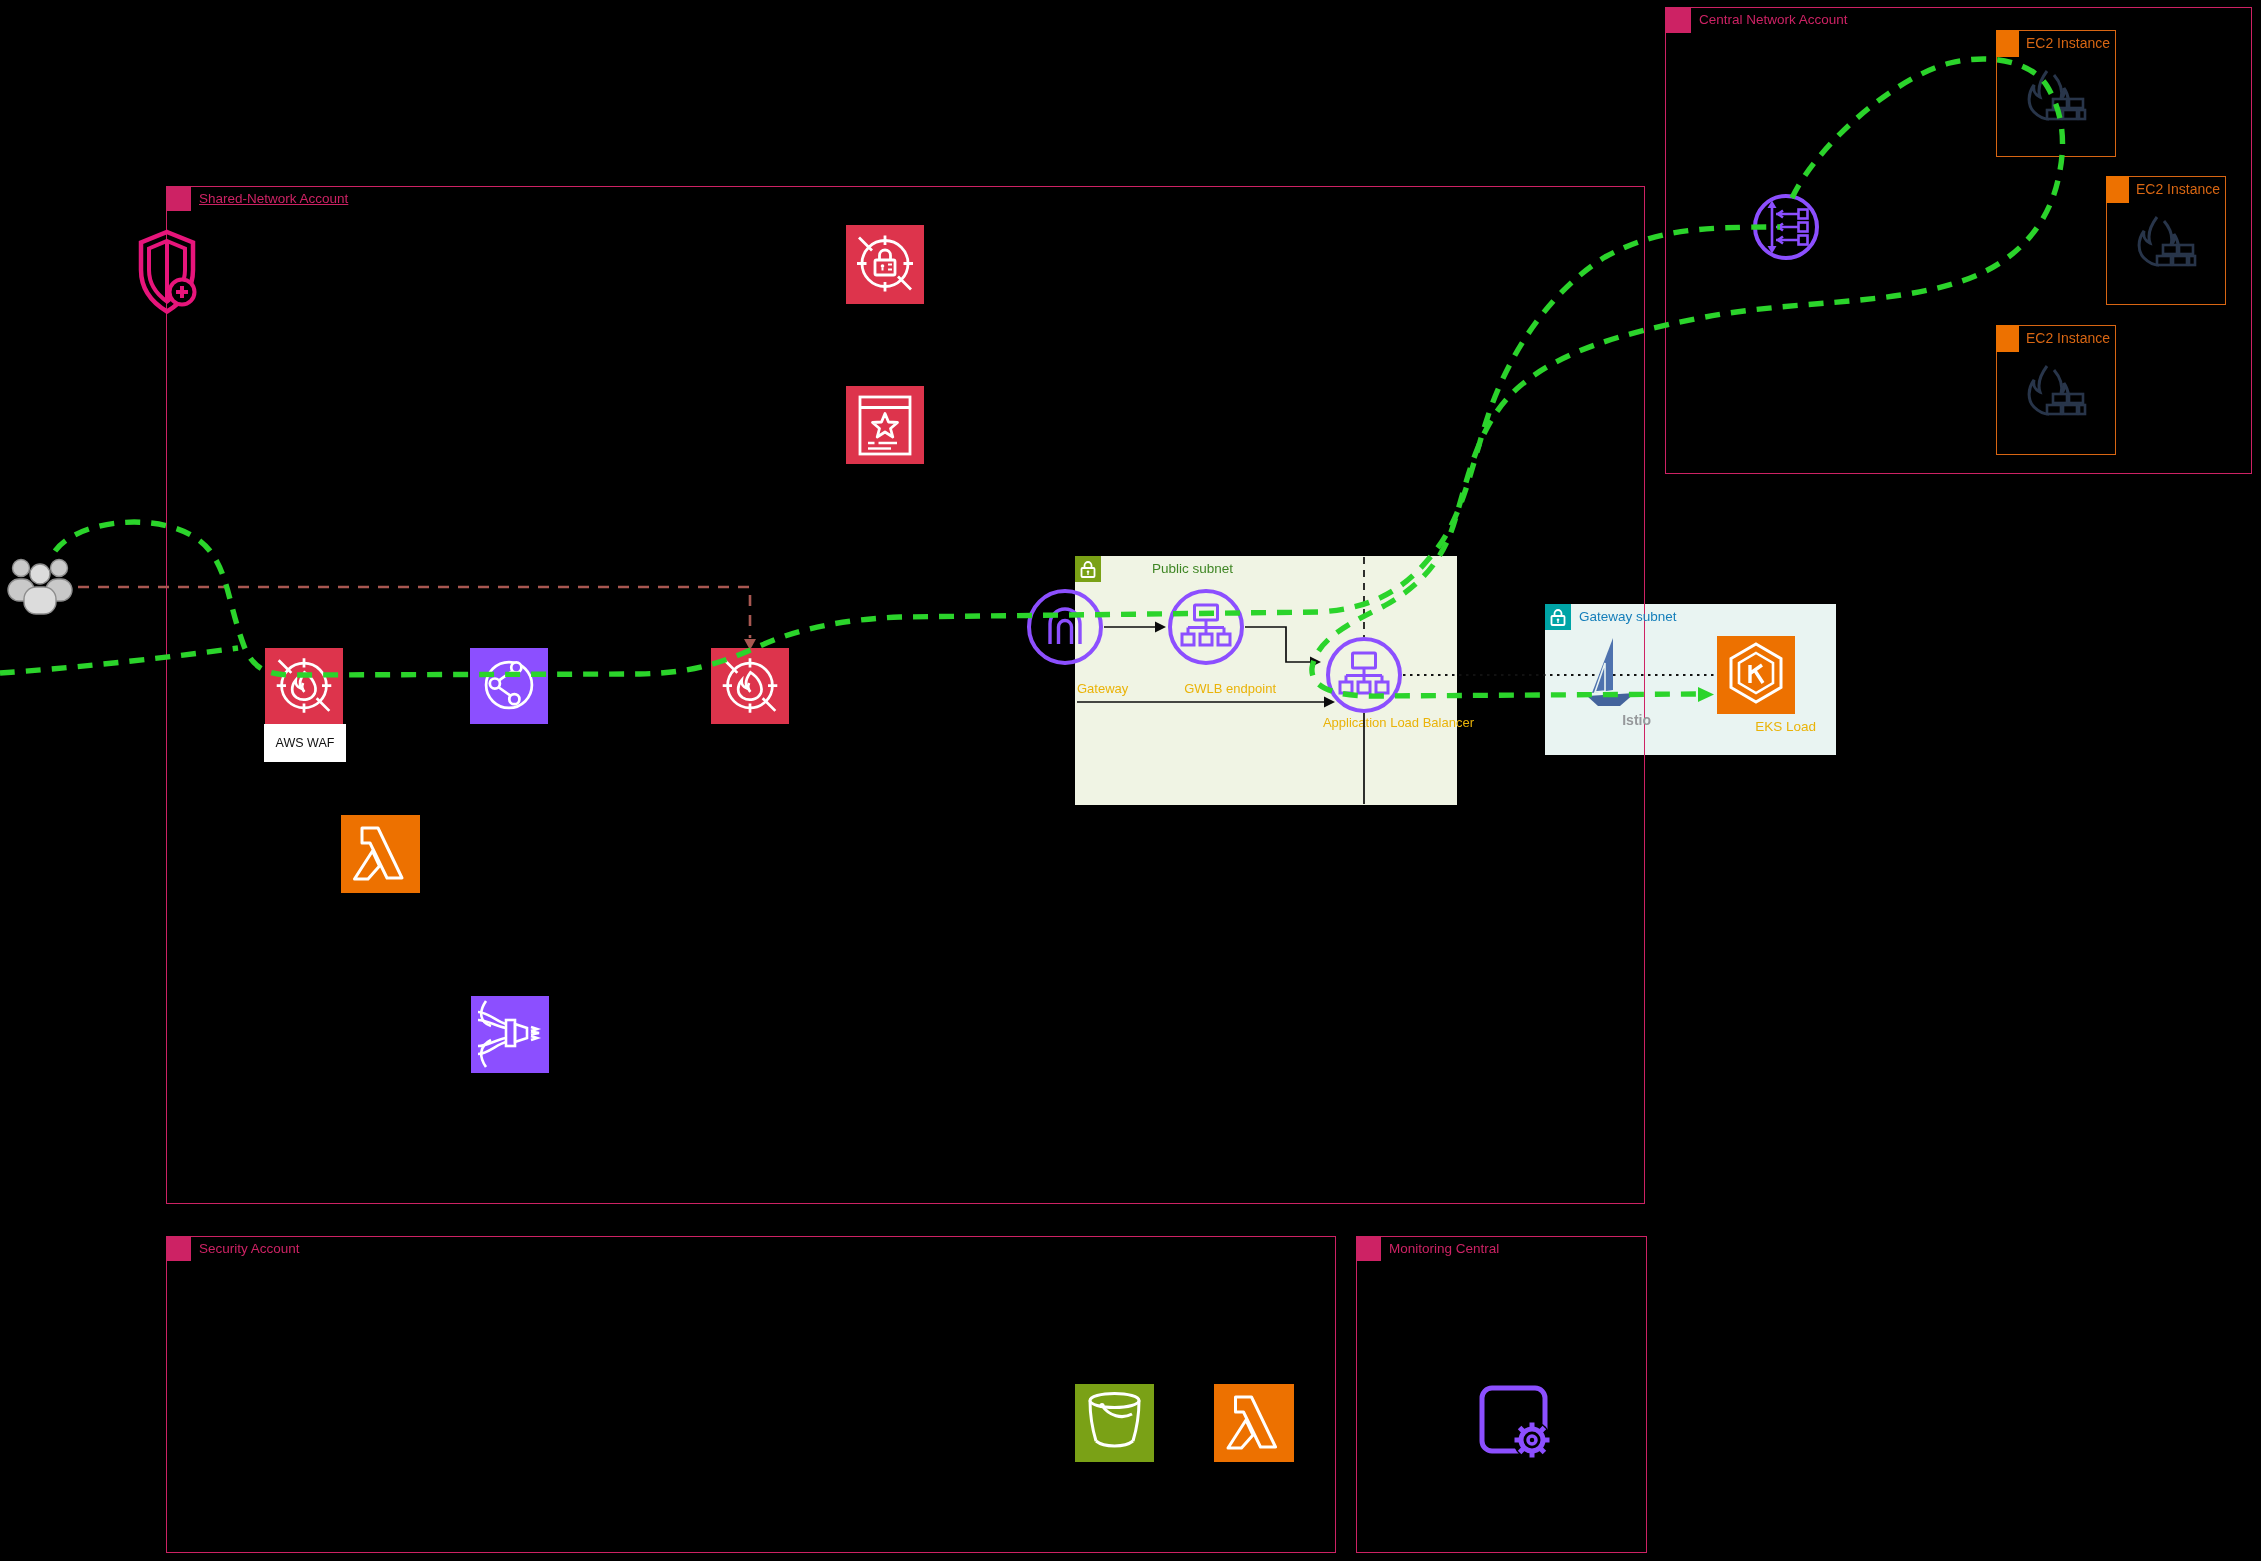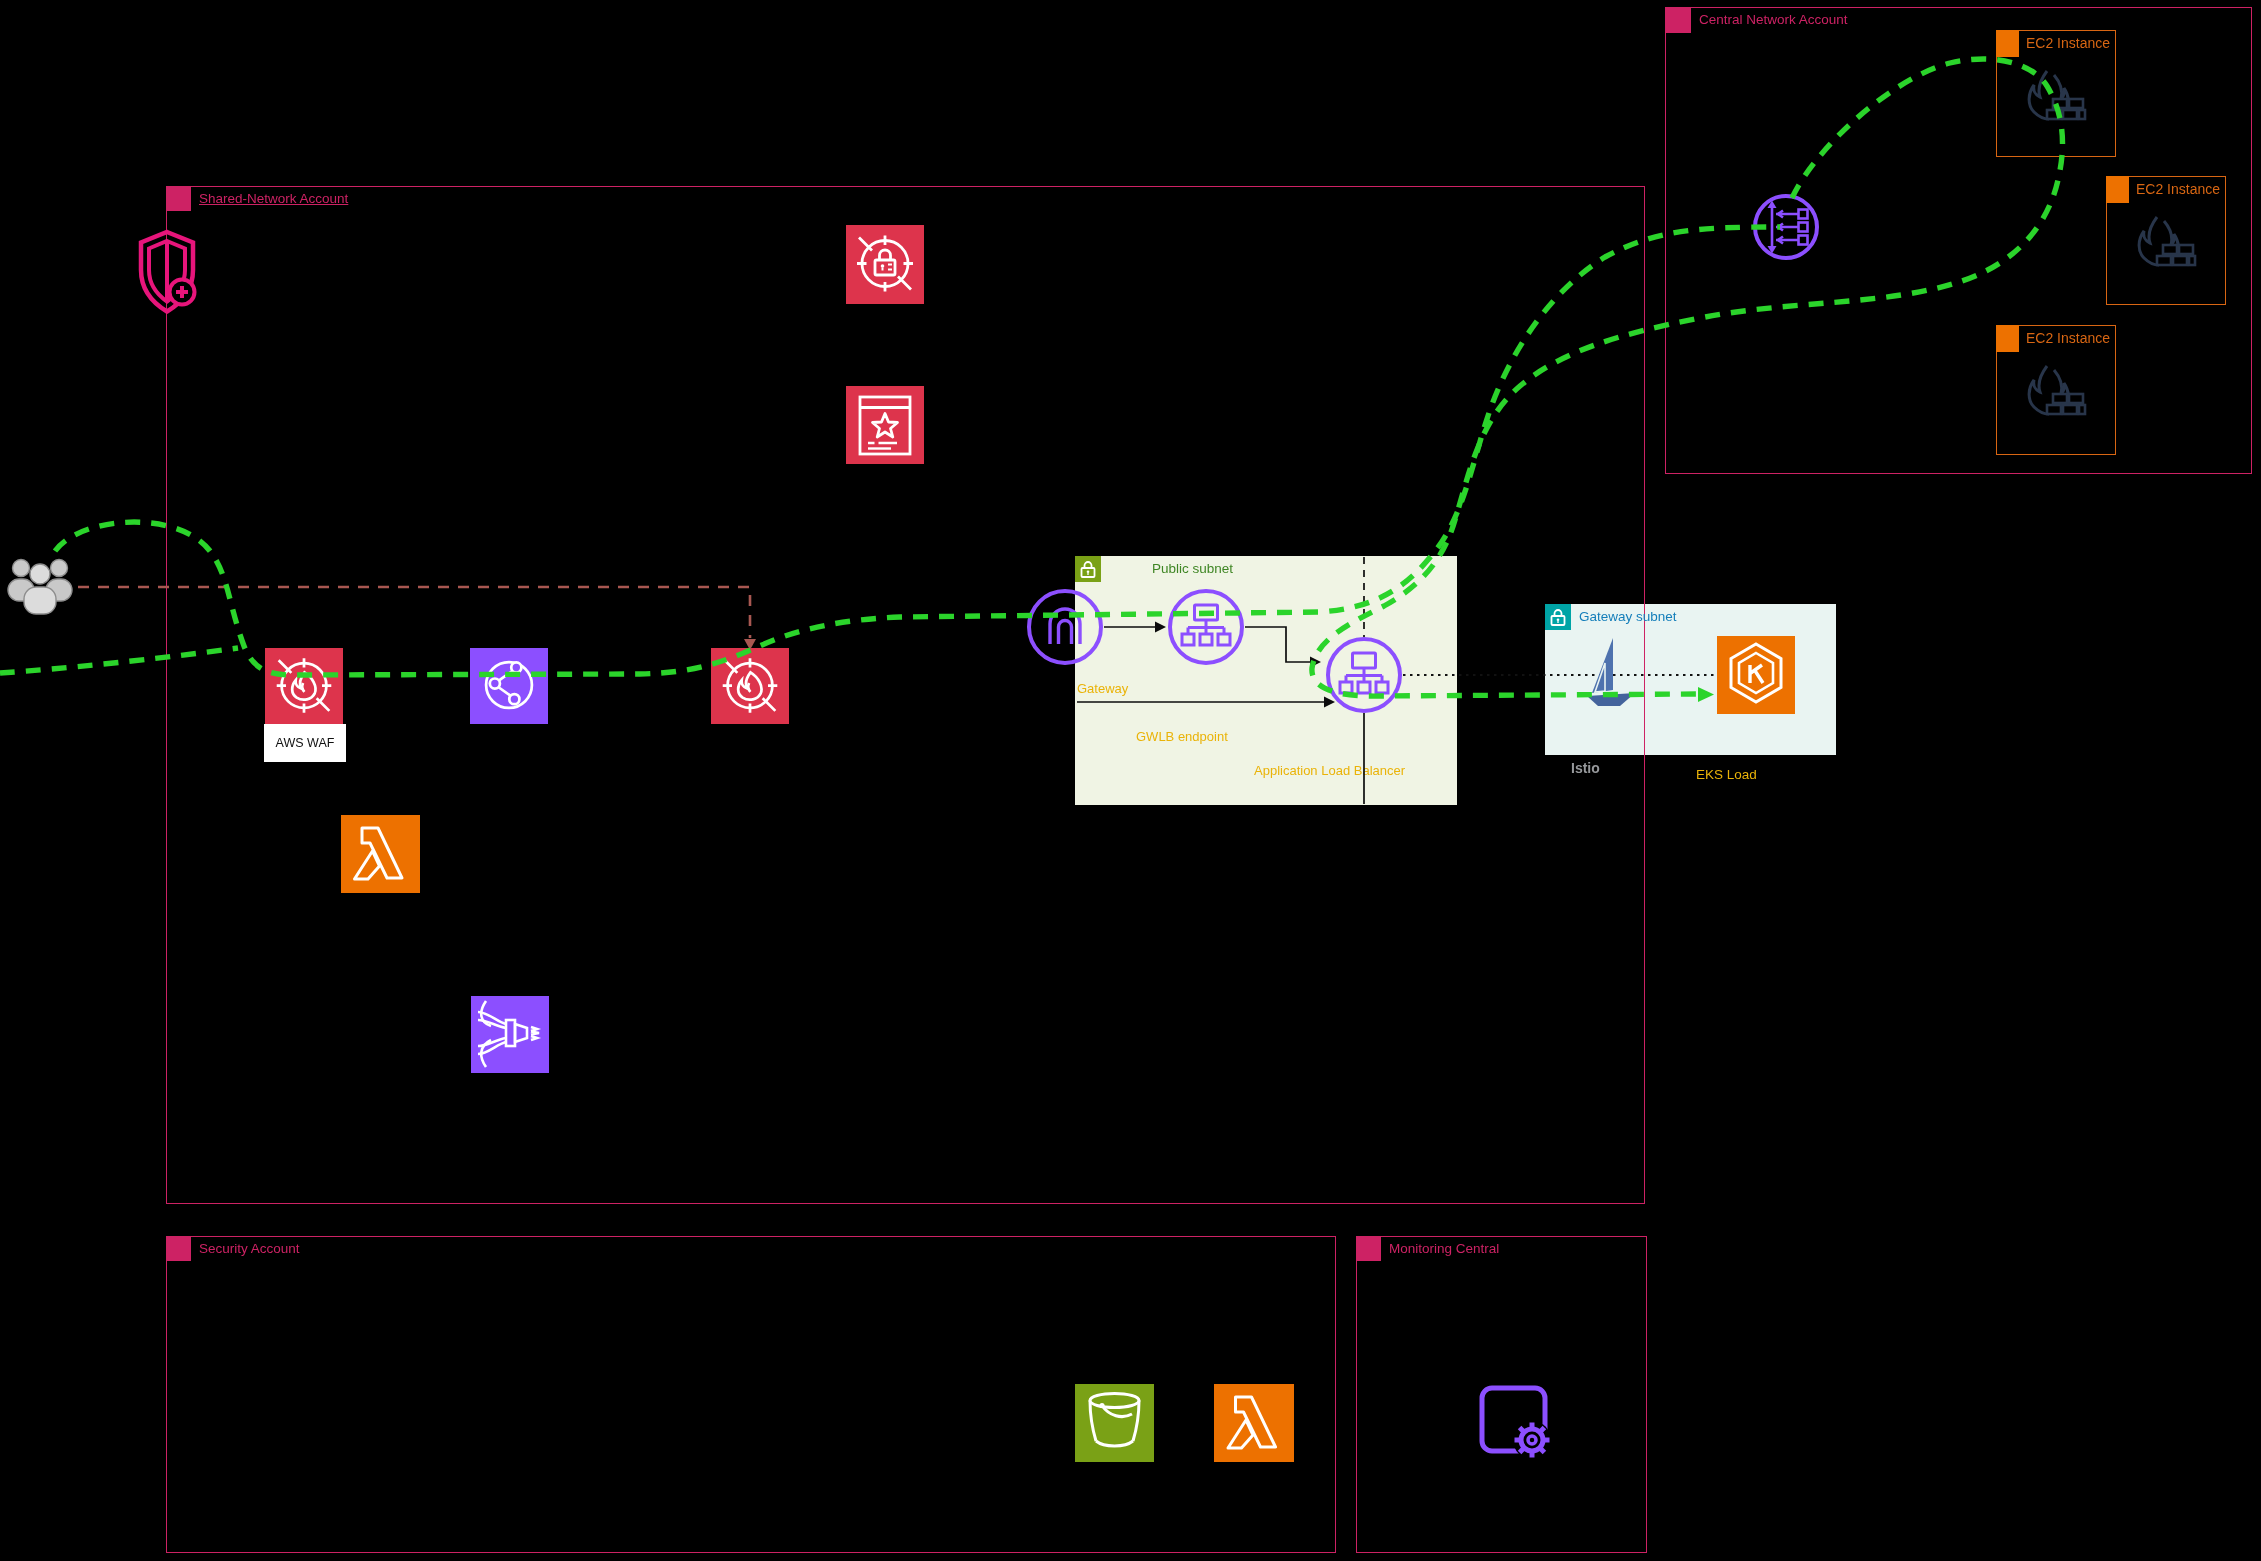--- a/index.html
+++ b/index.html
@@ -18,21 +18,21 @@
   .subnet-label{position:absolute;font-size:13.5px;font-weight:500;white-space:nowrap;}
   
   .ec2-box{position:absolute;border:1px solid var(--ec2-border);box-sizing:border-box;}
   .ec2-label{position:absolute;font-size:14px;line-height:27px;color:var(--ec2-border);white-space:nowrap;}
   
   .icon{position:absolute;}
   .icon svg{display:block;width:100%;height:100%;}
   .node-circle{position:absolute;border:4.5px solid var(--purple);border-radius:50%;box-sizing:border-box;}
   .node-circle svg{position:absolute;left:-4.5px;top:-4.5px;}
   .node-label{position:absolute;font-size:13px;color:#eab308;white-space:nowrap;}
-  .node-label.center{text-align:left;margin-top:48px;}
+  .node-label.center{text-align:right;}
   .waf-label-box{position:absolute;background:#fff;display:flex;align-items:center;justify-content:center;
     font-size:12.5px;color:#111;}
   
   .green{fill:none;stroke:var(--green-flow);stroke-width:5.4;stroke-dasharray:15 11;}
   .green-fill{fill:var(--green-flow);stroke:none;}
   .brown{fill:none;stroke:var(--brown-flow);stroke-width:2.6;stroke-dasharray:11 9;}
   .brown-fill{fill:var(--brown-flow);stroke:none;}
   .bk{fill:none;stroke:#0c0c0c;stroke-width:1.7;}
   .bk-dash{fill:none;stroke:#0c0c0c;stroke-width:1.7;stroke-dasharray:7 6;}
   .bk-fill{fill:#0c0c0c;stroke:none;}

